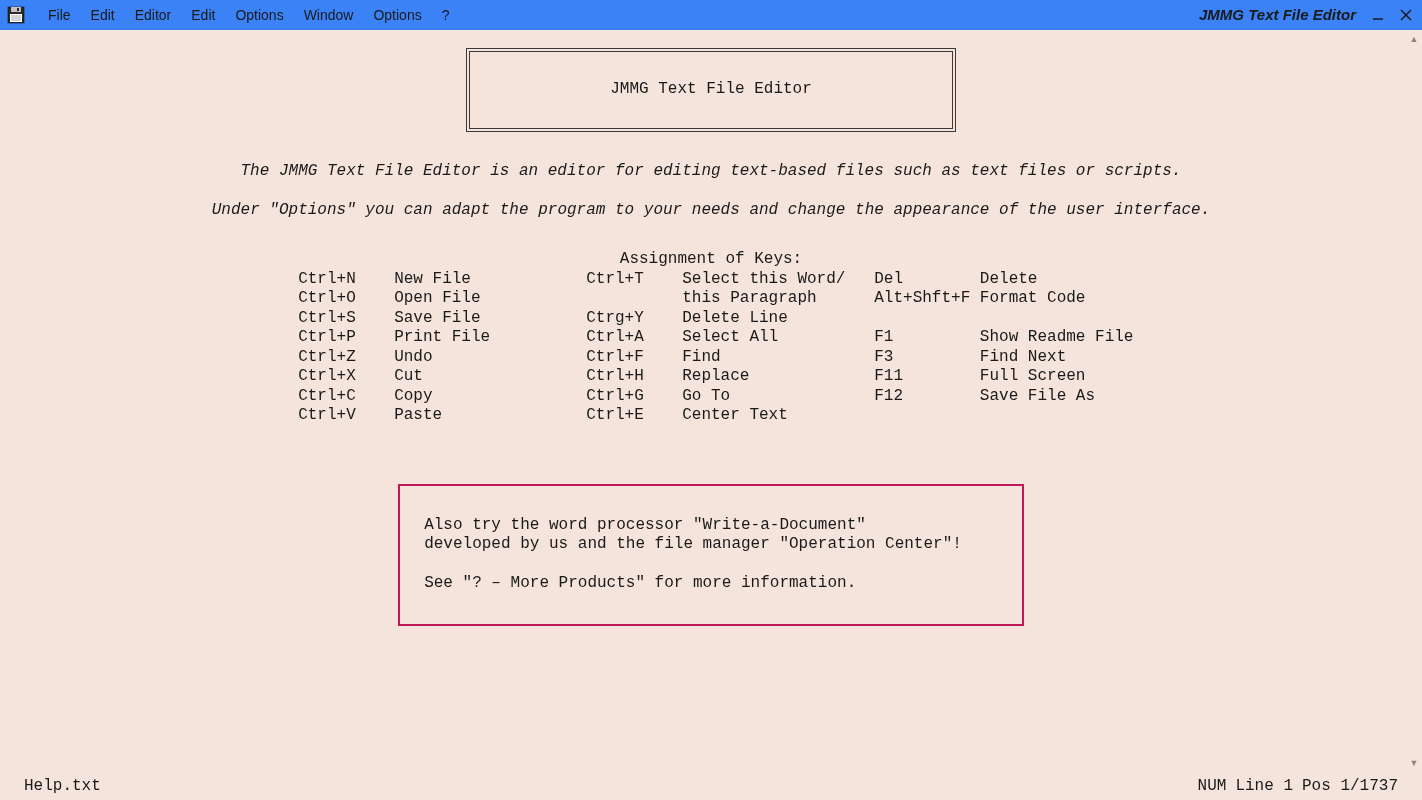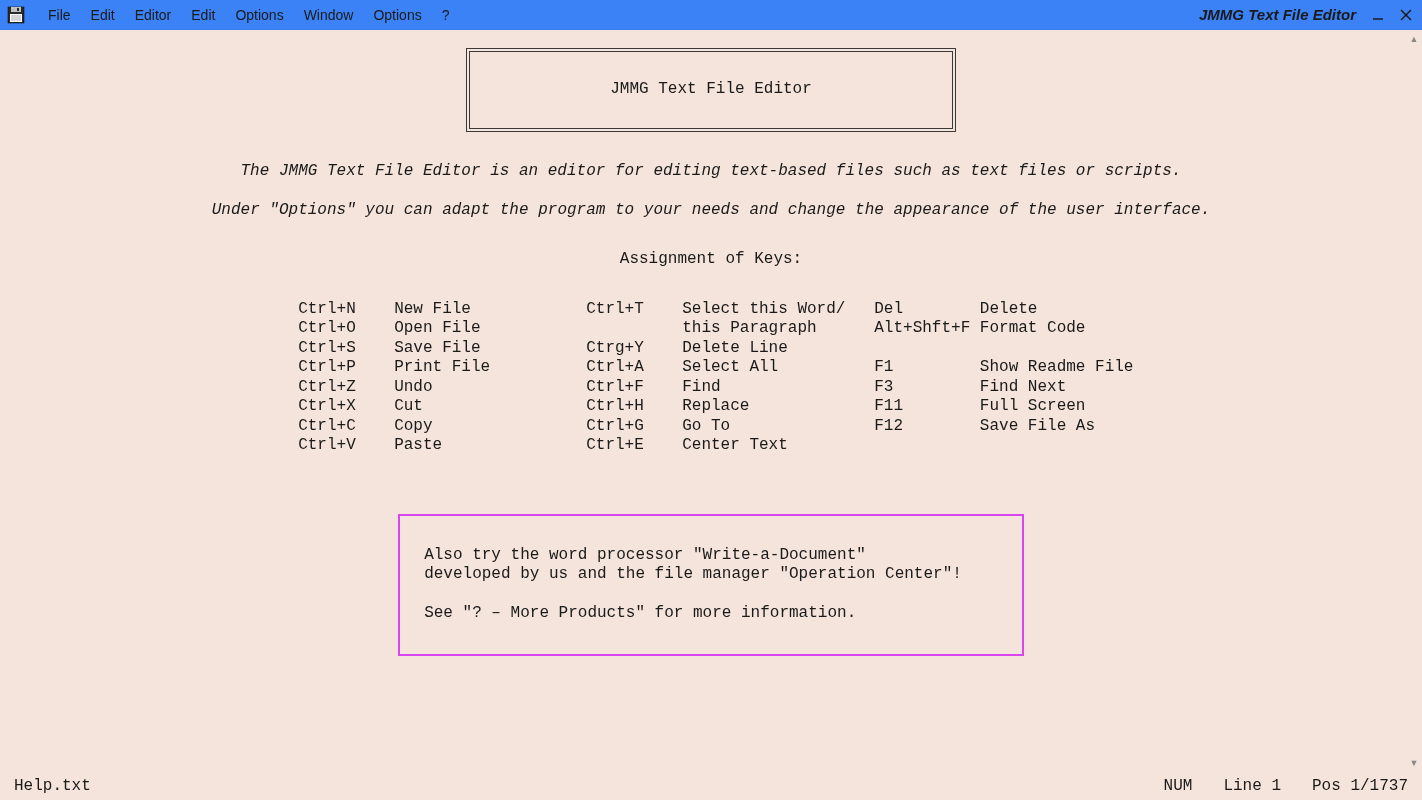--- a/index.html
+++ b/index.html
@@ -89,31 +89,30 @@
       margin-bottom: 30px;
     }
     .intro-text {
       margin-bottom: 30px;
       font-style: italic;
     }
     .intro-text p {
       white-space: pre;
     }
     .keys-heading {
-      margin-bottom: 30px;
     }
     .keys-grid {
       display: inline-block;
       text-align: left;
       white-space: pre;
       font-family: 'Courier New', monospace;
     }
     .promo-box {
       display: inline-block;
-      border: 2px solid #d946ef;
+      border: 2px solid #be185d;
       padding: 30px 60px 30px 24px;
       margin-top: 58px;
       text-align: left;
     }
     .promo-box p {
       white-space: pre;
     }
     .scrollbar {
       position: absolute;
       right: 2px;
@@ -133,31 +132,31 @@
     }
     .statusbar {
       position: absolute;
       bottom: 0;
       left: 0;
       right: 0;
       height: 28px;
       background: #f4e4db;
       display: flex;
       align-items: center;
-      padding: 0 14px;
+      padding: 0 24px;
       font-family: 'Courier New', monospace;
       font-size: 16px;
       color: #1a1a1a;
     }
     .status-left {
       flex: 1;
     }
     .status-right {
       display: flex;
-      gap: 31px;
+      gap: 9px;
     }
   </style>
 </head>
 <body>
 
 <div class="menubar">
   <div class="app-icon">
     <svg viewBox="0 0 18 18">
       <rect x="1" y="1" width="16" height="16" fill="#2a2a2a" stroke="#000" stroke-width="0.5"></rect>
       <rect x="4" y="1" width="10" height="5" fill="#c0c0c0"></rect>

